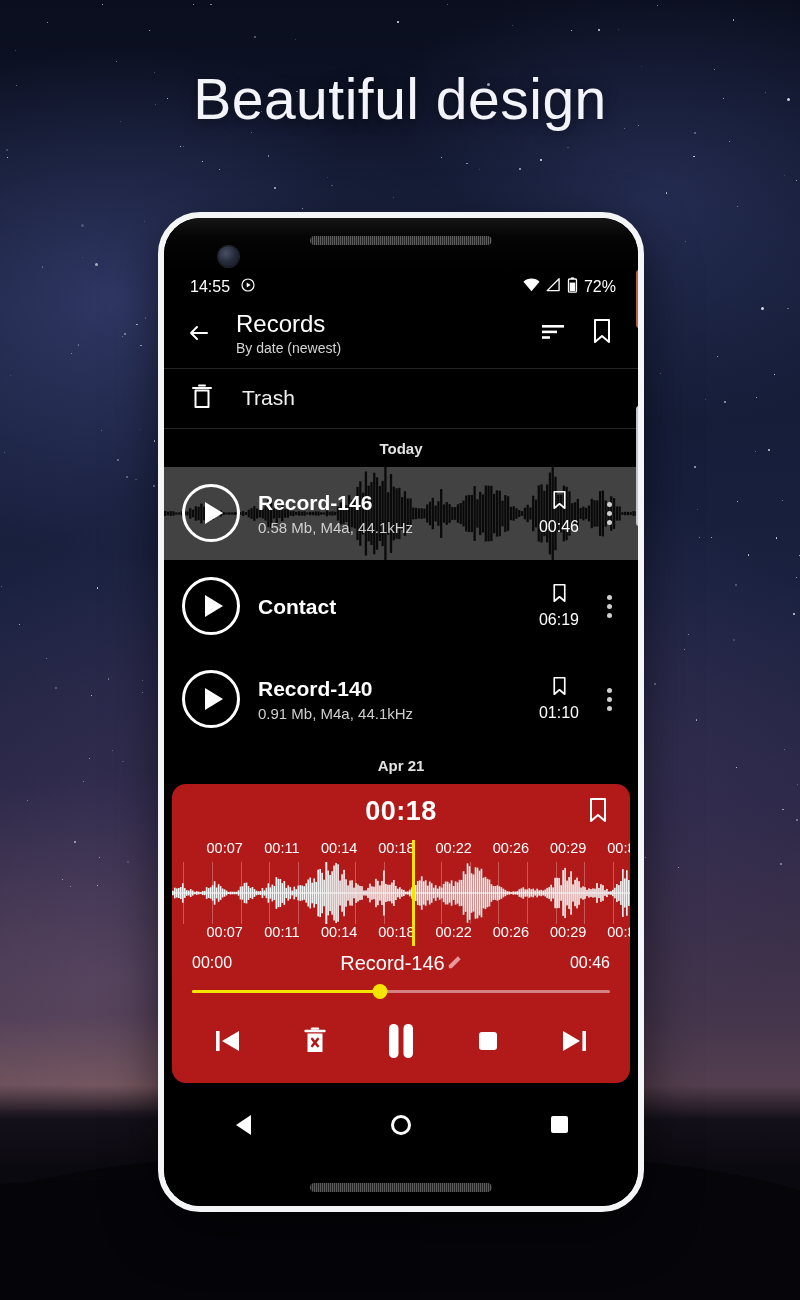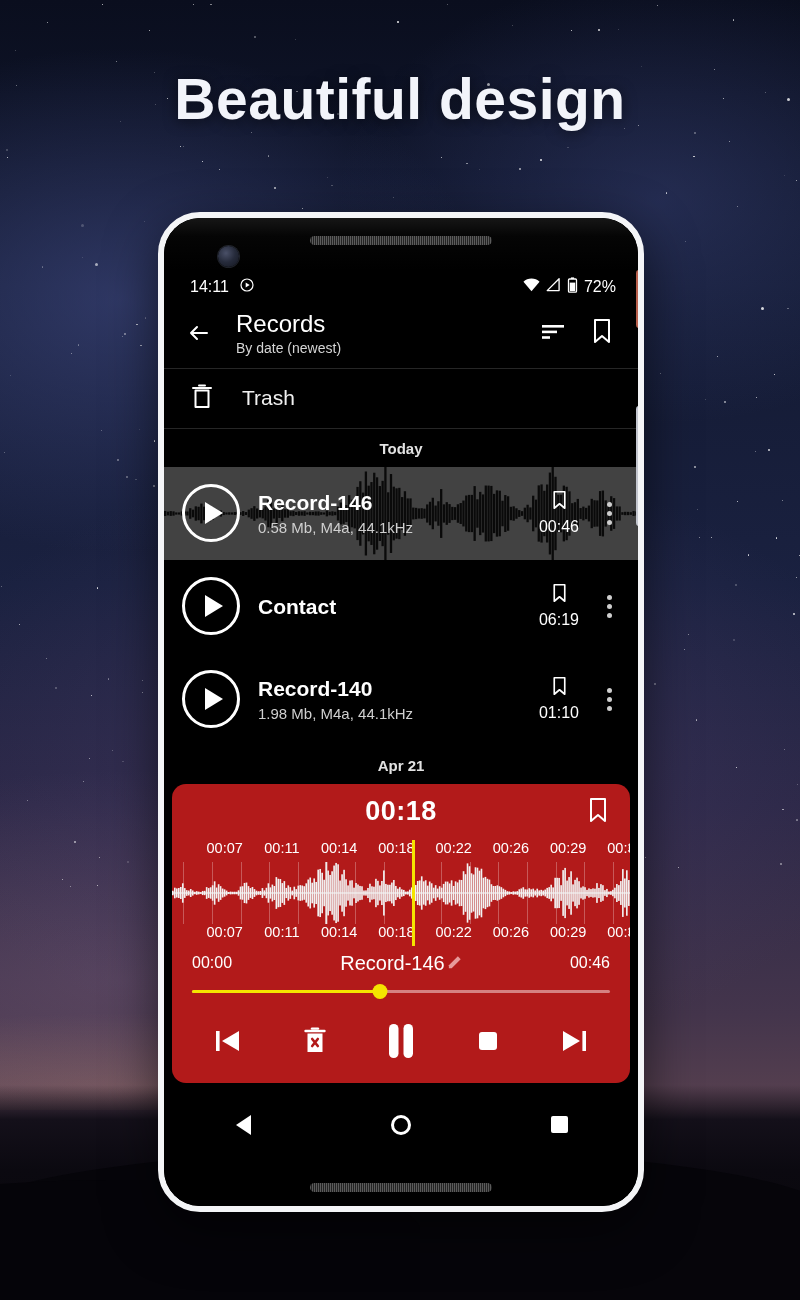--- a/index.html
+++ b/index.html
@@ -44,21 +44,21 @@
     position:absolute; left:0; right:0; bottom:190px; height:130px;
     background:radial-gradient(ellipse 700px 110px at 150px 110px, rgba(190,140,120,.28), rgba(190,140,120,0) 70%);
   }
 
   
   .headline {
     position:absolute; left:0; right:0; top:66px;
     text-align:center;
     color:#f2f4fa;
     font-size:57px;
-    font-weight:700;
+    font-weight:400;
     letter-spacing:.5px;
     text-shadow:0 2px 14px rgba(0,0,0,.55);
   }
 
   
   .phone {
     position:absolute;
     left:158px; top:212px;
     width:486px; height:1000px;
     background:#0b0b0b;
@@ -546,21 +546,21 @@
 
   <div class="phone-inner">
 
     <div class="bezel-top">
       <div class="speaker"></div>
       <div class="camera"></div>
     </div>
 
     <div class="statusbar">
       <div class="sb-left">
-        <span>14:11</span>
+        <span>14:55</span>
         <span>
           <svg width="16" height="16" viewBox="0 0 24 24">
             <circle cx="12" cy="12" r="9" fill="none" stroke="#fff" stroke-width="1.8"></circle>
             <path d="M10 8.3 L16 12 L10 15.7 Z" fill="#fff"></path>
           </svg>
         </span>
       </div>
       <div class="sb-right">
         <span>
           <svg width="17" height="14" viewBox="0 0 24 20">
@@ -846,21 +846,21 @@
           <span></span>
         </div>
     </div>
 
     <div class="rec">
       <div class="playbtn">
           <i></i>
         </div>
       <div class="meta">
         <div class="name">Record-140</div>
-        <div class="sub">1.98 Mb, M4a, 44.1kHz</div>
+        <div class="sub">0.91 Mb, M4a, 44.1kHz</div>
       </div>
       <div class="right">
         <span>
           <svg width="15" height="20" viewBox="0 0 20 26">
               <path d="M3 2 H17 V24 L10 18 L3 24 Z" fill="none" stroke="#fff" stroke-width="2.2" stroke-linejoin="round"></path>
             </svg>
         </span>
         <span class="dur">01:10</span>
       </div>
       <div class="kebab">

